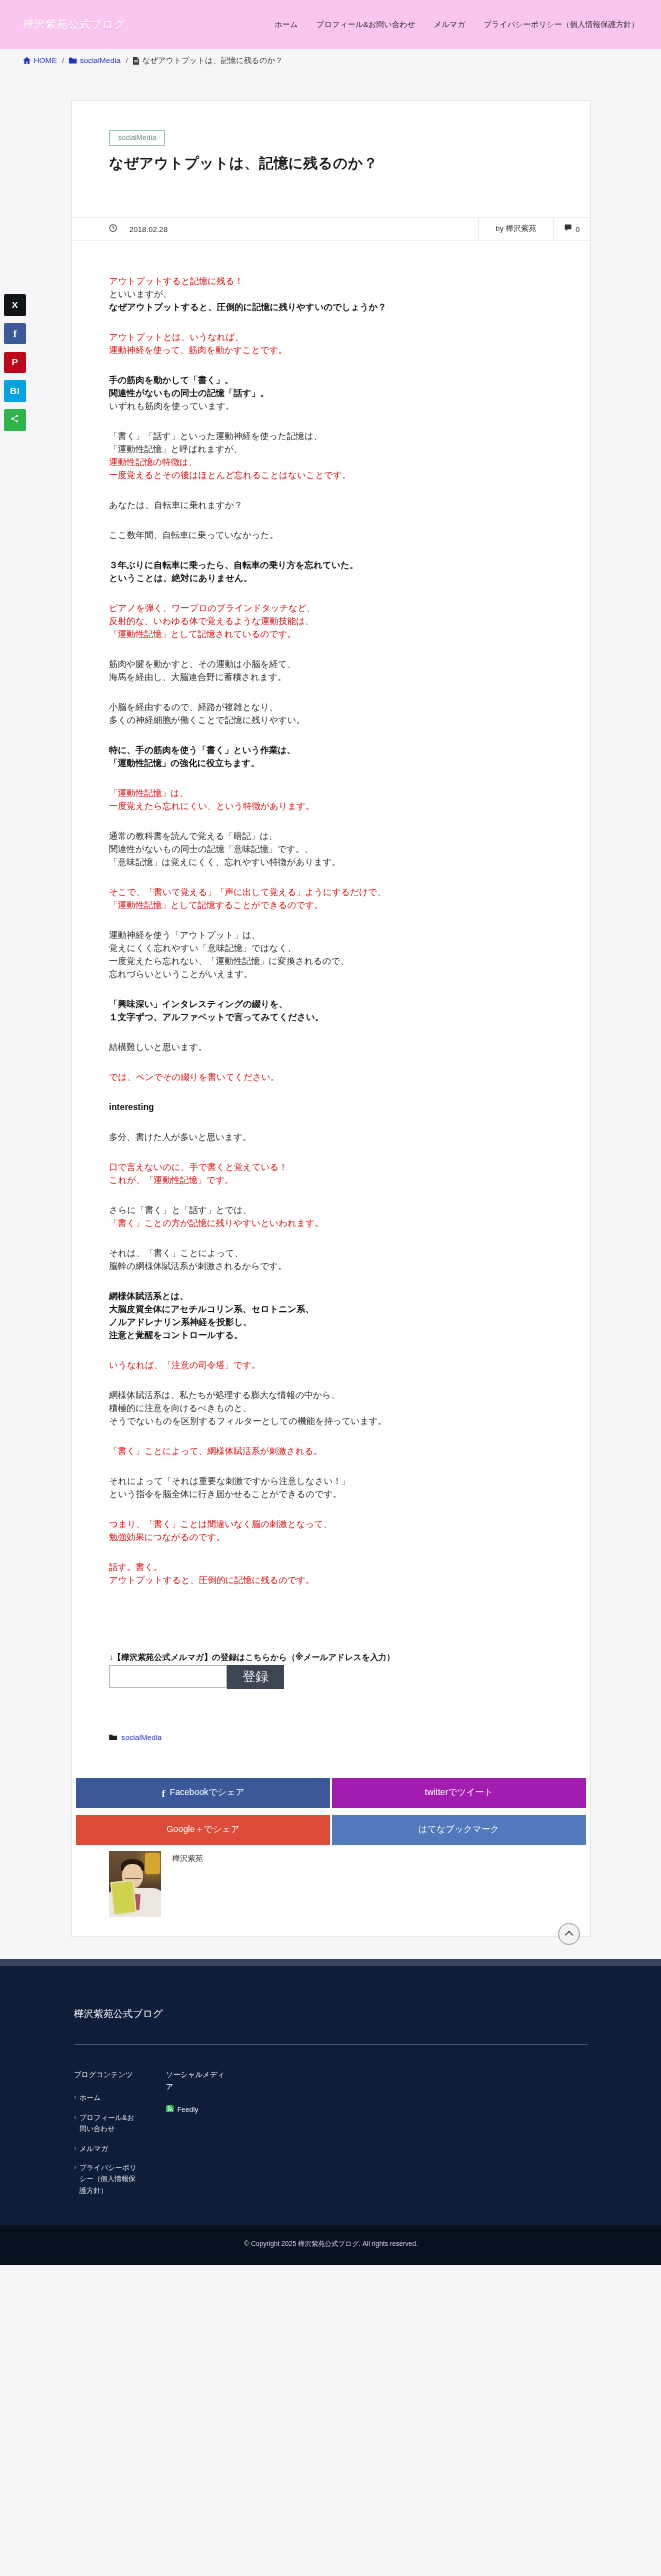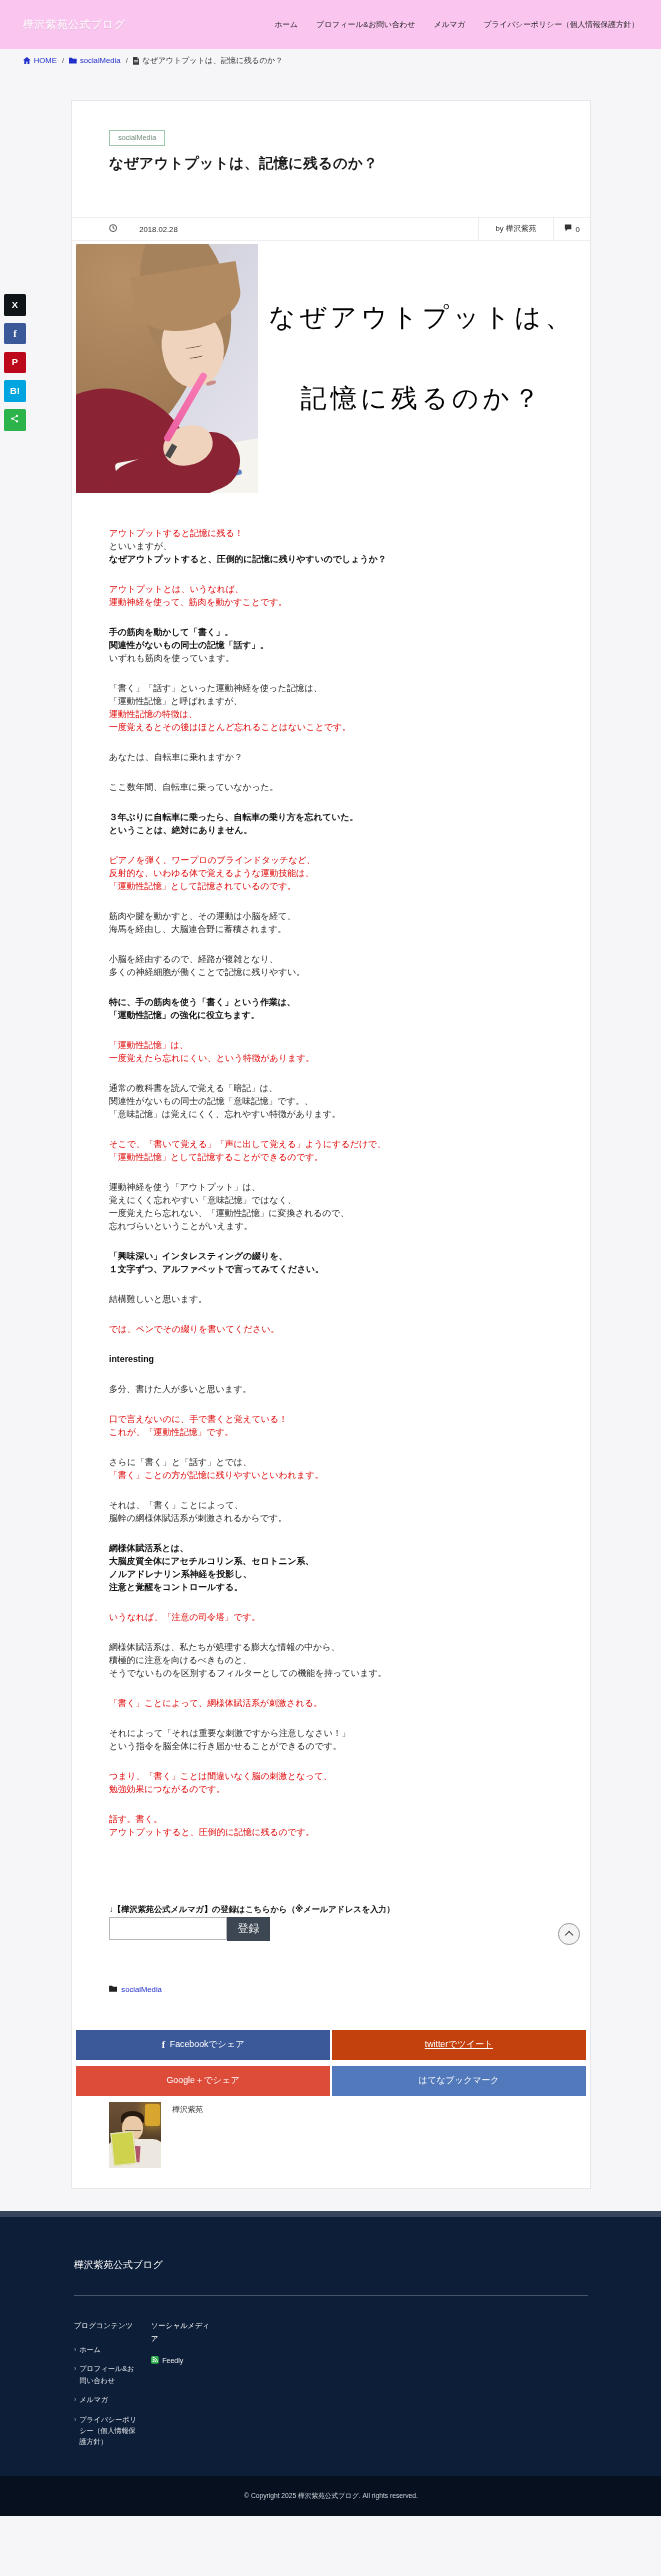--- a/index.html
+++ b/index.html
@@ -26,21 +26,21 @@
 
   
   .card{width:520px;margin:29px auto 21.6px;background:#fff;border:0.5px solid #e7e7ea;
         padding:29px 37px 19.6px;position:relative}
   .badge{display:inline-block;border:0.5px solid #9ec7ad;color:#6f8d7c;font-size:7.2px;
          padding:2.6px 8.2px;background:#fff}
   .post-title{font-size:14.4px;font-weight:700;color:#1b1b1b;margin:8.2px 0 0;letter-spacing:0.3px}
 
   .meta{margin:44px -37px 0;border-top:0.5px solid #efeff1;border-bottom:0.5px solid #efeff1;
         height:24px;display:flex;align-items:stretch;font-size:7.7px;color:#333}
-  .meta-date{display:flex;align-items:center;gap:22px;padding-left:37px;flex:1}
+  .meta-date{display:flex;align-items:center;gap:12px;padding-left:37px;flex:1}
   .meta-author{display:flex;align-items:center;justify-content:center;width:75px;
                border-left:0.5px solid #ececee}
   .meta-comments{display:flex;align-items:center;justify-content:center;width:37px;
                  border-left:0.5px solid #ececee;gap:3.1px}
 
   
   .hero{margin:2.6px -33px 0;height:249px;display:flex;background:#fff;overflow:hidden}
   .hero-photo{width:182px;flex:none;position:relative;overflow:hidden;
               background:linear-gradient(130deg,#cdc6bd 0%,#d6d6e2 45%,#e8e7ee 100%)}
   .hp{position:absolute}
@@ -83,22 +83,22 @@
   .ln{display:block}
   .ln.r{color:#df0000;font-weight:400}
   .ln.b{color:#111;font-weight:700}
 
   
   .newsletter{margin-top:65px}
   .nl-label{font-size:8.2px;font-weight:700;color:#111}
   .nl-row{margin-top:2.1px;display:flex;align-items:flex-start}
   .nl-input{width:118px;height:23px;border:0.5px solid #b9b9b9;background:#fff;
             padding:0 5.2px;font-size:7.7px;font-family:inherit}
-  .nl-btn{width:43px;height:24px;background:#3c4753;color:#f0f0f0;border:none;
-          font-size:11px;font-family:inherit;cursor:pointer}
+  .nl-btn{width:57px;height:24px;background:#3c4753;color:#f0f0f0;border:none;
+          font-size:13px;font-family:inherit;cursor:pointer}
 
   
   .cat-link{margin-top:44px;display:flex;align-items:center;gap:4.1px;font-size:7.7px}
   .cat-link a{color:#2230cc;text-decoration:none}
   .share-grid{margin:36px -33px 0;display:grid;grid-template-columns:1fr 1fr;gap:6.2px 1.5px}
   .share-btn{height:30px;display:flex;align-items:center;justify-content:center;
              color:#fff;font-size:8.8px;text-decoration:none;gap:4.6px}
   .fb-f{font-family:"Liberation Serif",serif;font-weight:700;font-size:10.3px}
 
   
@@ -125,21 +125,21 @@
          background:#f4f4f4;border:1px solid #9a9a9a;display:flex;align-items:center;
          justify-content:center;cursor:pointer;padding:0}
   .totop .chev{width:6.2px;height:6.2px;border-top:1.5px solid #444;border-left:1.5px solid #444;
                transform:rotate(45deg);margin-top:3.1px}
 
   
   .f-strip{height:6.7px;background:#36455c}
   .f-main{background:#0d1e38;height:259px;padding:42px 74px 0;color:#e8eaef;overflow:hidden}
   .f-title{font-size:9.8px;font-weight:400;color:#fff;margin:0}
   .f-divider{border:none;border-top:0.5px solid rgba(255,255,255,.25);margin:23px 0 24px}
-  .f-cols{display:flex;gap:11px}
+  .f-cols{display:flex;gap:26px}
   .f-col{width:66px}
   .f-col-title{font-size:7.2px;color:#fff;margin:0 0 11.3px;font-weight:400;line-height:12.4px}
   .f-item{display:flex;gap:3.1px;margin-bottom:8.2px;font-size:7px;line-height:11.3px}
   .f-item a{color:#e8eaef;text-decoration:none}
   .f-chev{color:#98a2b3;flex:none}
   .f-feedly{display:flex;align-items:center;gap:3.6px;font-size:7px}
   .f-feedly a{color:#e8eaef;text-decoration:none}
   .f-copy{background:#07101f;height:40px;display:flex;align-items:center;
           justify-content:center;color:#cfd4dc;font-size:6.7px}
 </style>
@@ -213,42 +213,20 @@
         <span>
           <svg width="8.2" height="7.7" viewBox="0 0 20 19">
               <path d="M2 1 H18 V13 H9 L4 18 V13 H2 Z" fill="#333"></path>
             </svg>
         </span>
         <span>0</span>
       </div>
     </div>
 
     
-    <div class="hero">
-      <div class="hero-photo">
-        <div class="hp hp-hair"></div>
-        <div class="hp hp-hair2"></div>
-        <div class="hp hp-face"></div>
-        <div class="hp hp-bang"></div>
-        <div class="hp hp-brow"></div>
-        <div class="hp hp-eye"></div>
-        <div class="hp hp-mouth"></div>
-        <div class="hp hp-sweater"></div>
-        <div class="hp hp-paper"></div>
-        <div class="hp hp-bluepen"></div>
-        <div class="hp hp-sleeve"></div>
-        <div class="hp hp-hand"></div>
-        <div class="hp hp-pentip"></div>
-        <div class="hp hp-pen"></div>
-      </div>
-      <div class="hero-caption">
-        <div class="hero-line">なぜアウトプットは、</div>
-        <div class="hero-line">記憶に残るのか？</div>
-      </div>
-    </div>
 
     
     <div class="article-body">
         <p class="para">
           <span class="ln r">アウトプットすると記憶に残る！</span>
           <span class="ln n">といいますが、</span>
           <span class="ln b">なぜアウトプットすると、圧倒的に記憶に残りやすいのでしょうか？</span>
         </p>
         <p class="para">
           <span class="ln r">アウトプットとは、いうなれば、</span>
@@ -388,21 +366,21 @@
       </span>
       <a href="#">socialMedia</a>
     </div>
 
     
     <div class="share-grid">
       <a href="#" class="share-btn" style="background-color: rgb(59, 89, 152);">
         <span class="fb-f">f</span>
         <span>Facebookでシェア</span>
       </a>
-      <a href="#" class="share-btn" style="background-color: #c2410c; text-decoration: underline;">
+      <a href="#" class="share-btn" style="background-color: #a21caf;">
         <span>twitterでツイート</span>
       </a>
       <a href="#" class="share-btn" style="background-color: rgb(221, 75, 57);">
         <span>Google＋でシェア</span>
       </a>
       <a href="#" class="share-btn" style="background-color: rgb(82, 121, 188);">
         <span>はてなブックマーク</span>
       </a>
     </div>
 

